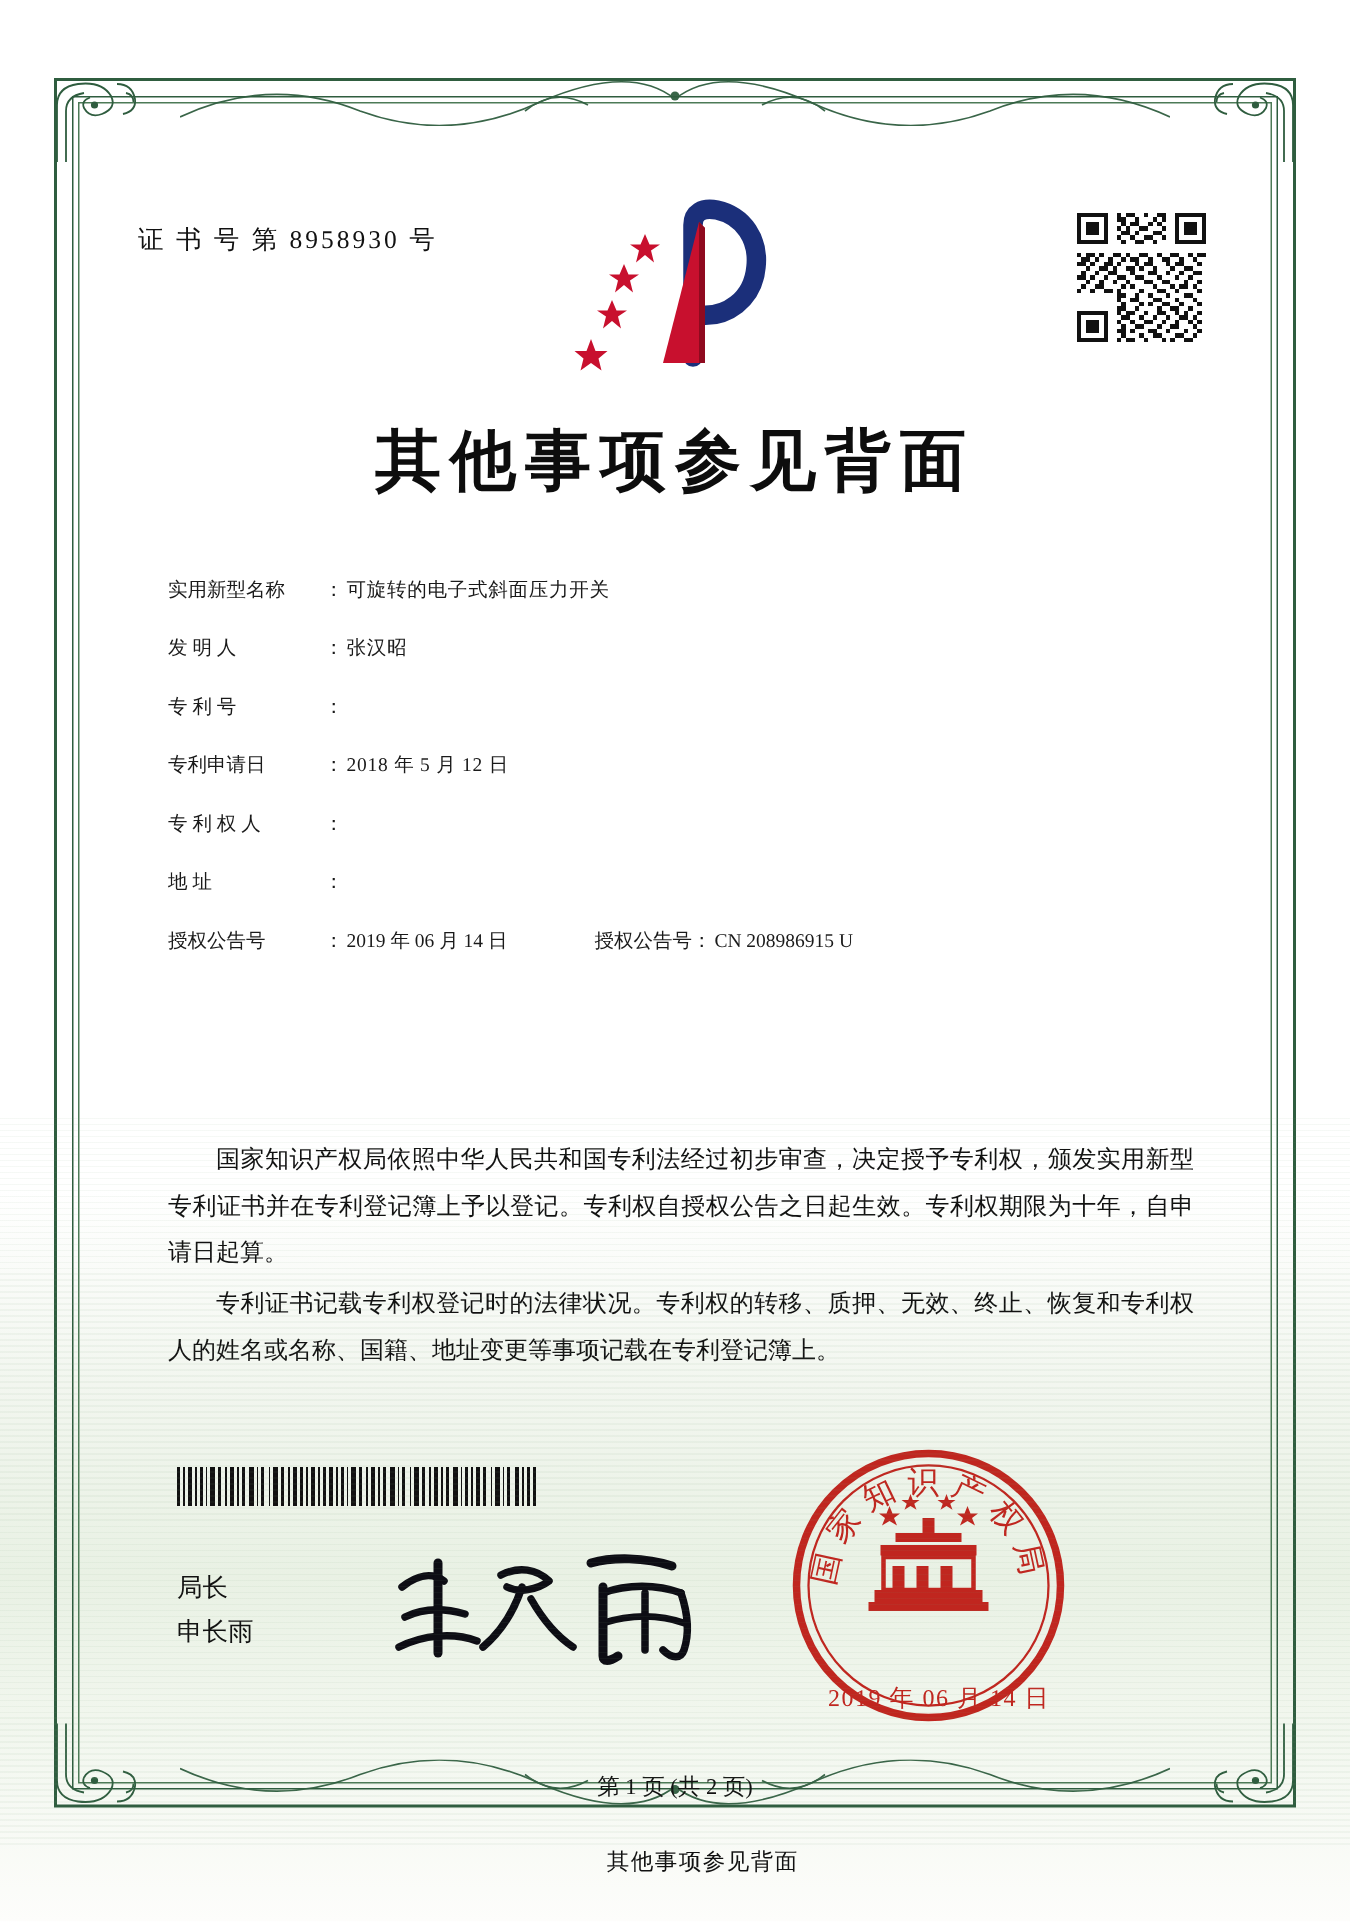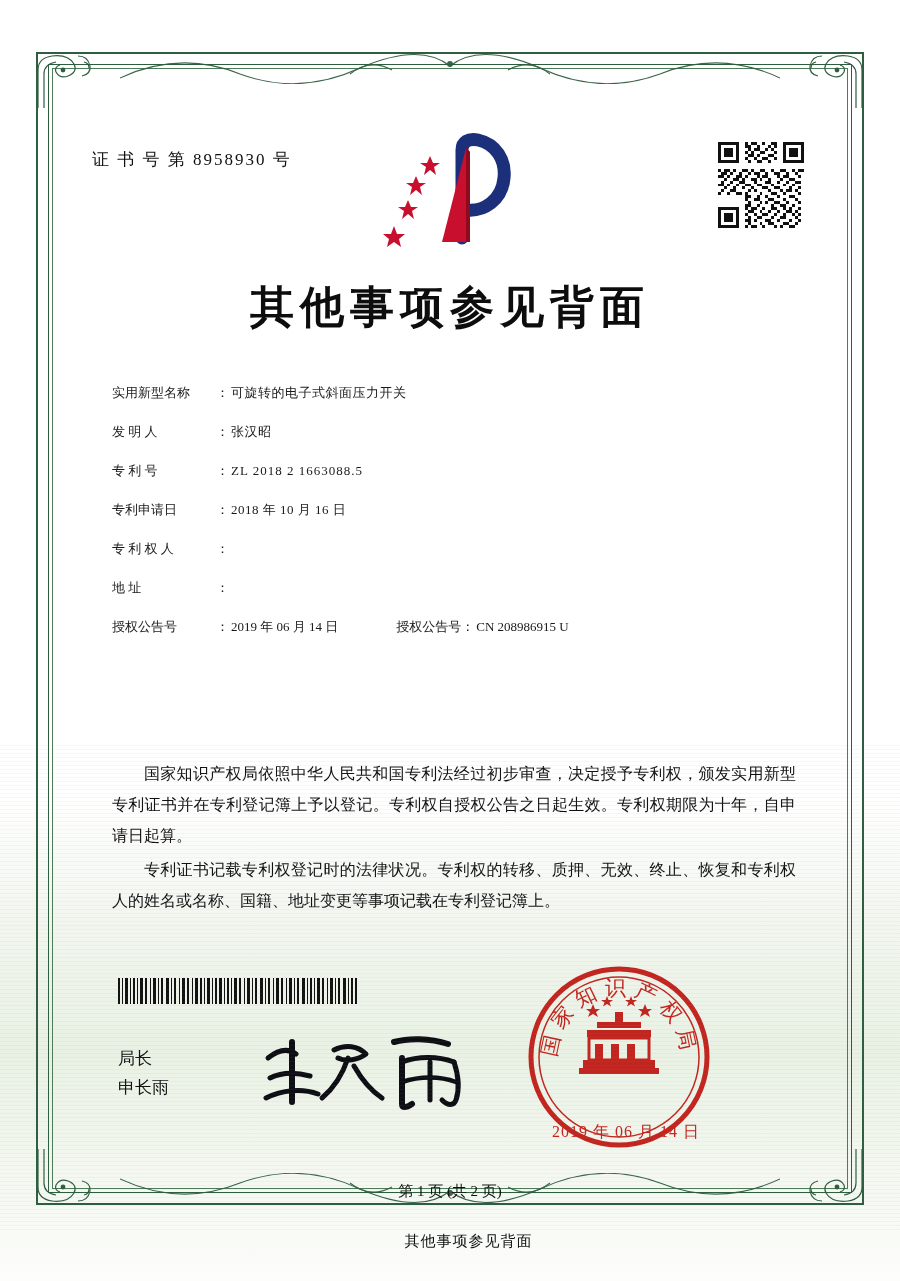--- a/index.html
+++ b/index.html
@@ -493,27 +493,26 @@
 
     <div class="field-row">
       <span class="f-label">发 明 人</span>
       <span class="f-colon">：</span>
       <span class="f-value">张汉昭</span>
     </div>
 
     <div class="field-row">
       <span class="f-label">专 利 号</span>
       <span class="f-colon">：</span>
-      <span class="f-value mono">ZL 2018 2 1663088.5</span>
     </div>
 
     <div class="field-row">
       <span class="f-label nospread">专利申请日</span>
       <span class="f-colon">：</span>
-      <span class="f-value">2018 年 10 月 16 日</span>
+      <span class="f-value">2018 年 5 月 12 日</span>
     </div>
 
     <div class="field-row">
       <span class="f-label">专 利 权 人</span>
       <span class="f-colon">：</span>
     </div>
 
     <div class="field-row">
       <span class="f-label">地 址</span>
       <span class="f-colon">：</span>

